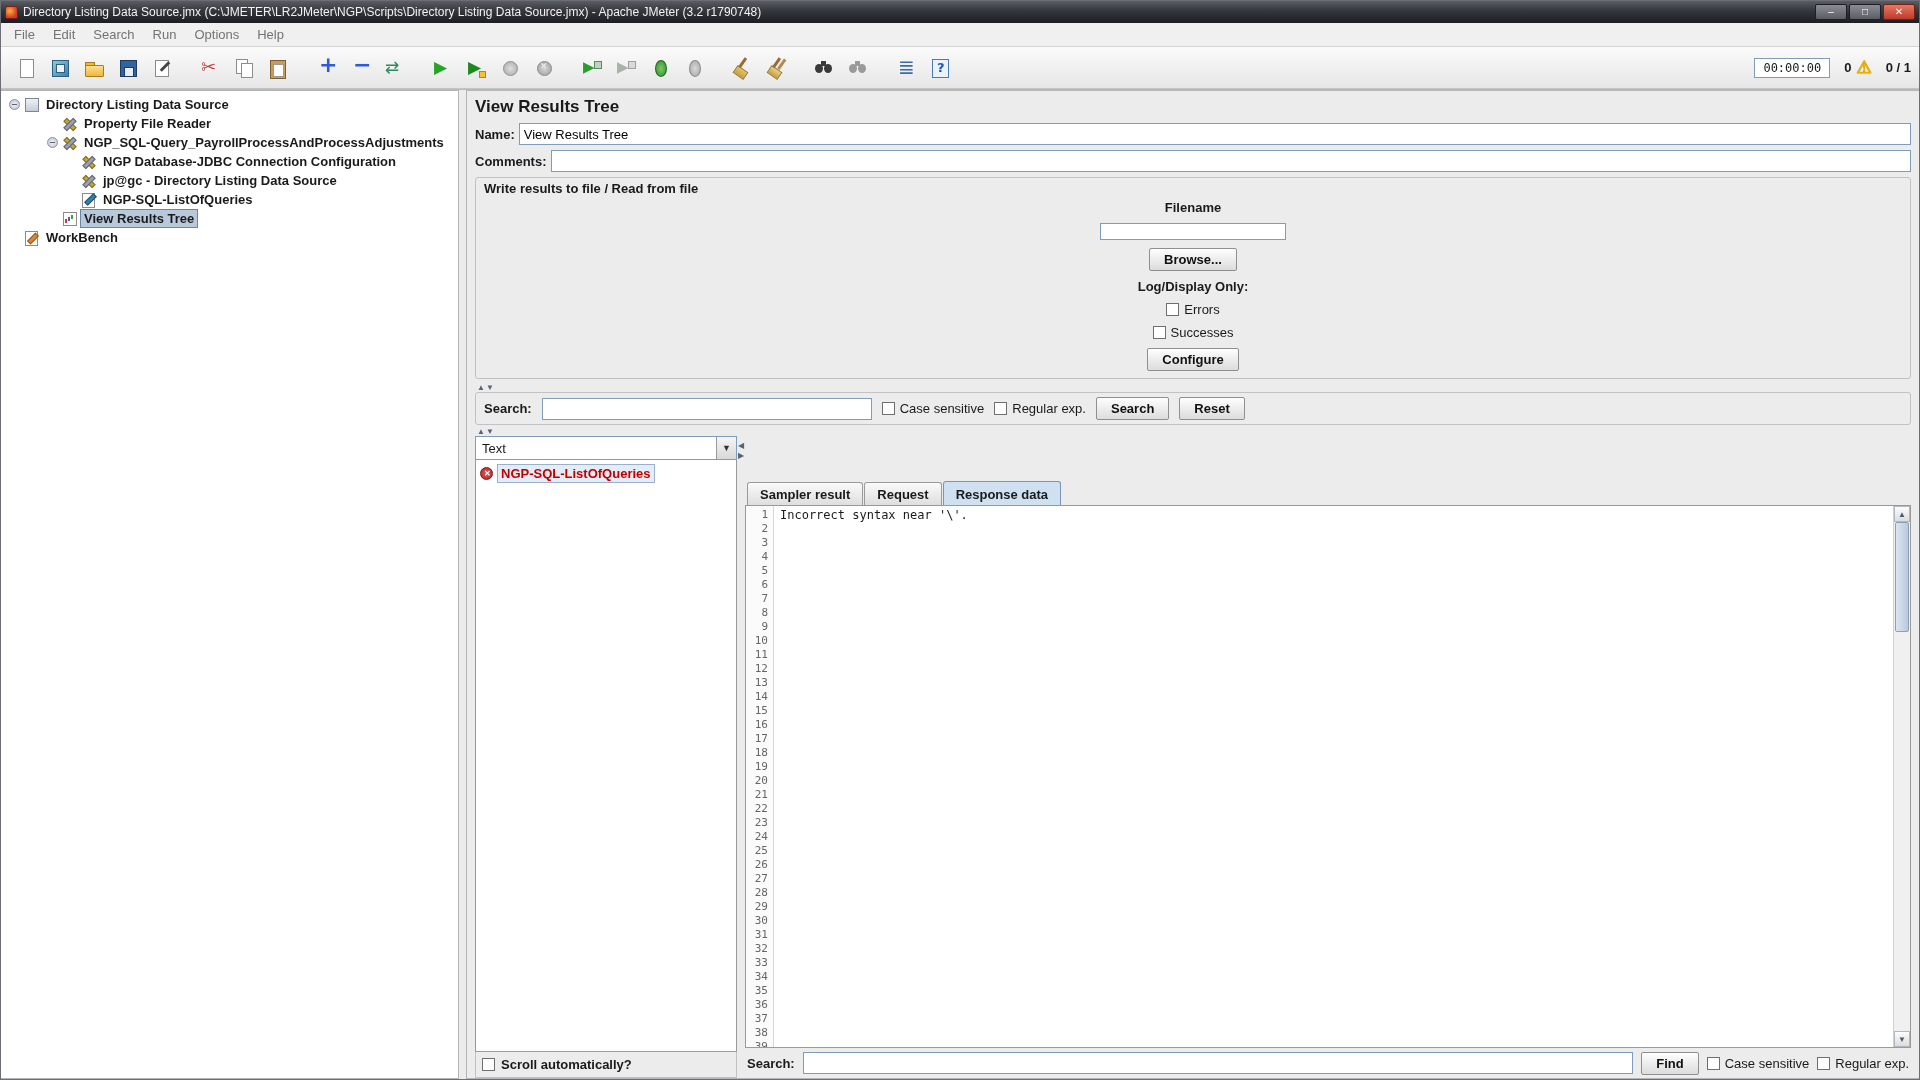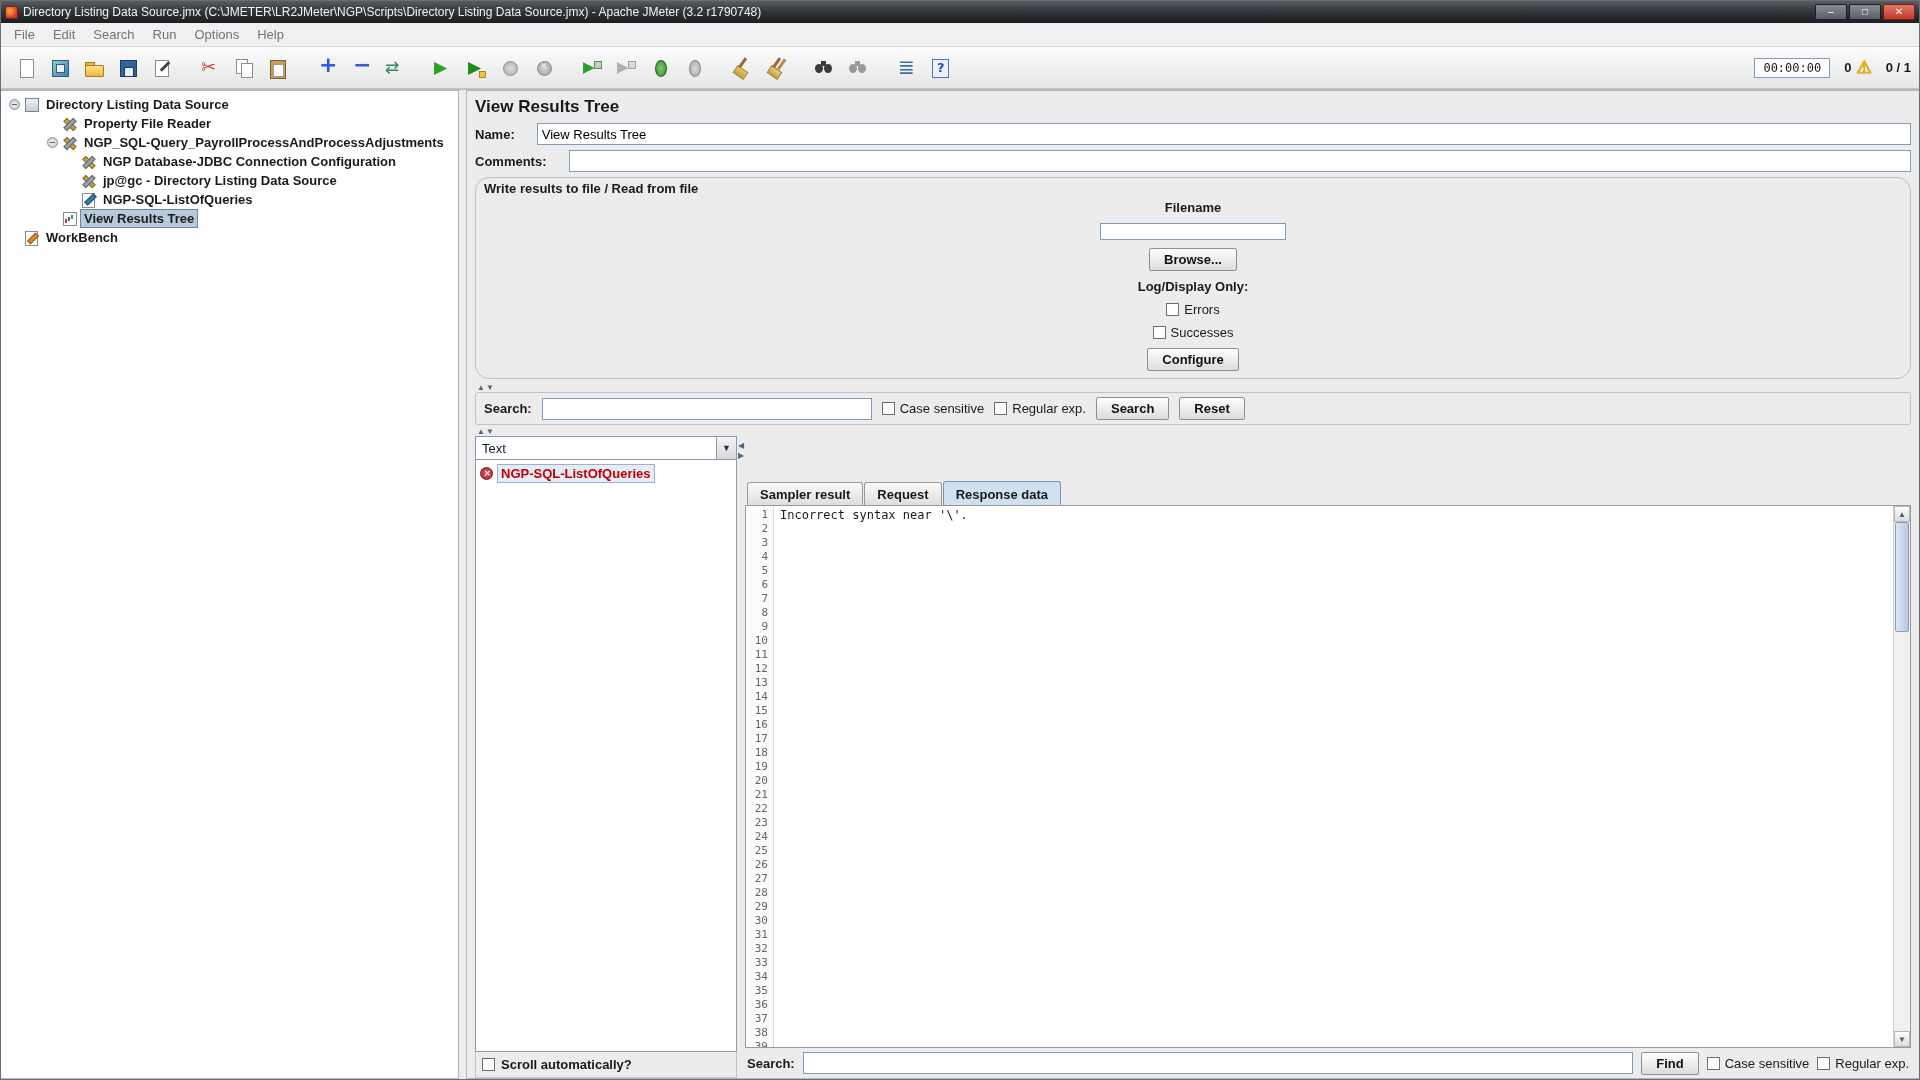--- a/index.html
+++ b/index.html
@@ -103,29 +103,29 @@
   .icon-workbench::after { left:3px; top:6px; width:10px; height:3px; background:#d9883a; border:1px solid #9a5a1a; transform:rotate(-45deg); }
   .node-label { padding:1px 3px; }
   .node-label.selected { background:#b9c9dc; outline:1px solid #6e84a3; }
 
   
   .v-splitter { width:7px; flex:0 0 7px; background:#ececec; }
 
   
   .main-panel { flex:1; min-width:0; display:flex; flex-direction:column; background:#ececec; padding:4px 8px 0 8px; border:1px solid #b5b5b5; border-right:none; }
   .page-title { font-size:17px; font-weight:bold; margin:2px 0 6px 0; }
-  .form-row { display:flex; align-items:center; gap:22px; margin-bottom:5px; }
+  .form-row { display:flex; align-items:center; gap:4px; margin-bottom:5px; }
   .form-label { font-weight:bold; white-space:nowrap; }
   .text-input { flex:1; height:22px; border:1px solid #7f9db9; background:#fff; font-family:"Liberation Sans",sans-serif; font-size:13px; padding:0 4px; }
   .btn { background:linear-gradient(#fefefe,#dcdcdc); border:1px solid #8f8f8f; border-radius:2px; padding:3px 14px;
     font-family:"Liberation Sans",sans-serif; font-size:13px; font-weight:bold; color:#111; white-space:nowrap; }
   .checkbox { width:13px; height:13px; border:1px solid #6f6f6f; background:#fff; flex:0 0 13px; display:inline-block; }
   .cb-wrap { display:flex; align-items:center; gap:5px; font-weight:normal; white-space:nowrap; }
 
-  .file-panel { border:1px solid #c2c2c2; border-radius:14px; padding:3px 8px 7px 8px; margin-bottom:4px; }
+  .file-panel { border:1px solid #c2c2c2; border-radius:3px; padding:3px 8px 7px 8px; margin-bottom:4px; }
   .file-panel-title { font-weight:bold; margin-bottom:4px; }
   .file-row { display:flex; align-items:center; gap:8px;flex-direction:column; }
 
   .split-handle-h { height:9px; display:flex; align-items:center; gap:1px; padding-left:2px; color:#5a6larger374; }
   .split-handle-h .tri { font-size:8px; color:#5a6374; line-height:1; }
 
   .search-panel { border:1px solid #c2c2c2; border-radius:3px; padding:4px 8px; display:flex; align-items:center; gap:10px; margin-bottom:2px; }
   .search-panel .text-input { max-width:330px; }
 
   

